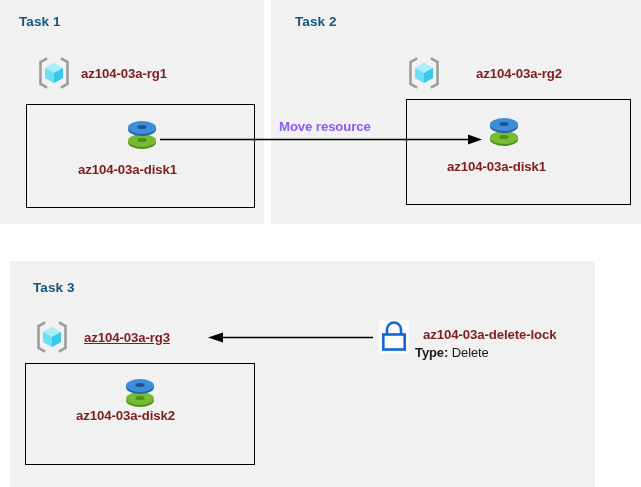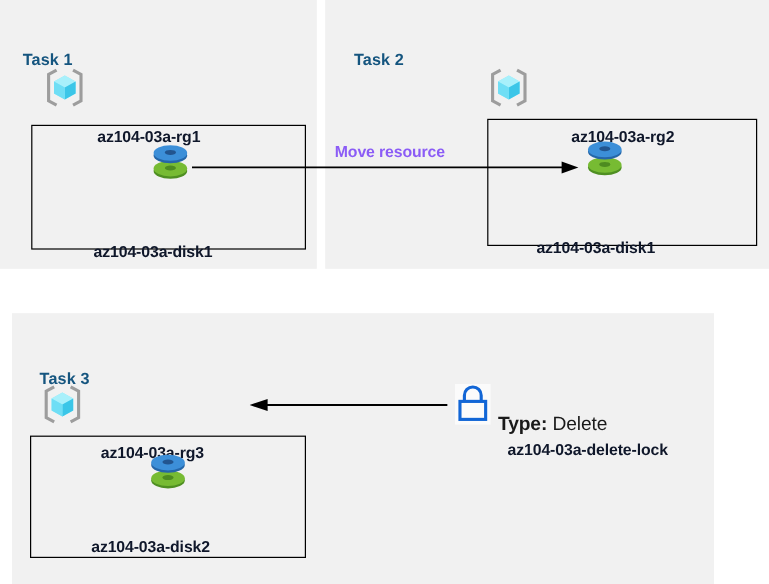--- a/index.html
+++ b/index.html
@@ -20,40 +20,38 @@
     background: #f1f1f1;
     box-sizing: border-box;
   }
   .task-label {
     position: absolute;
     font-size: 13.5px;
     font-weight: bold;
     color: #15557f;
     letter-spacing: 0.1px;
     white-space: nowrap;
-    margin-top: 28px;
   }
   .inner-box {
     position: absolute;
     border: 1.4px solid #000000;
     box-sizing: border-box;
     background: transparent;
   }
   .node-label {
     position: absolute;
     font-size: 13.2px;
     font-weight: bold;
-    color: #0f172a;
+    color: #7f1d1d;
     white-space: nowrap;
     letter-spacing: -0.1px;
-    margin-top: 40px;
   }
   .sub-label {
     position: absolute;
-    font-size: 16px;
+    font-size: 13px;
     color: #1a1a1a;
     white-space: nowrap;
     letter-spacing: -0.1px;
   }
   .sub-label b { font-weight: bold; }
   .edge-label {
     position: absolute;
     font-size: 13.2px;
     font-weight: bold;
     color: #8b5cf6;
@@ -149,21 +147,21 @@
 <div class="icon" style="left:34px; top:319px; width:36px; height:36px;">
   <svg width="36" height="36" viewBox="0 0 36 36">
     <path d="M10 4 L4.5 7 L4.5 29 L10 32" fill="none" stroke="#9d9d9d" stroke-width="2.6" stroke-linecap="square"></path>
     <path d="M26 4 L31.5 7 L31.5 29 L26 32" fill="none" stroke="#9d9d9d" stroke-width="2.6" stroke-linecap="square"></path>
     <polygon points="18,8 27,13 27,23 18,28 9,23 9,13" fill="#8fe9fa"></polygon>
     <polygon points="18,8 27,13 18,18 9,13" fill="#a8f0fb"></polygon>
     <polygon points="18,18 27,13 27,23 18,28" fill="#3bc6e8"></polygon>
     <polygon points="18,18 9,13 9,23 18,28" fill="#6fdef5"></polygon>
   </svg>
 </div>
-<div class="node-label" style="left:84px; top:330px;">az104-03a-rg3</div>
+<div class="node-label" style="left:84px; top:330px;text-decoration:underline;">az104-03a-rg3</div>
 
 <div class="inner-box" style="left:25px; top:363px; width:230px; height:102px;"></div>
 
 <div class="icon" style="left:120px; top:374px; width:40px; height:38px;">
   <svg width="40" height="38" viewBox="0 0 40 38">
     <ellipse cx="20" cy="26.5" rx="14" ry="6.5" fill="#4f8f22"></ellipse>
     <ellipse cx="20" cy="24.5" rx="14" ry="6.5" fill="#77bb33"></ellipse>
     <ellipse cx="20" cy="24" rx="4.6" ry="2.1" fill="#4d8b20"></ellipse>
     <ellipse cx="20" cy="13.5" rx="14" ry="6.5" fill="#2566a8"></ellipse>
     <ellipse cx="20" cy="11.5" rx="14" ry="6.5" fill="#3c8fd8"></ellipse>

